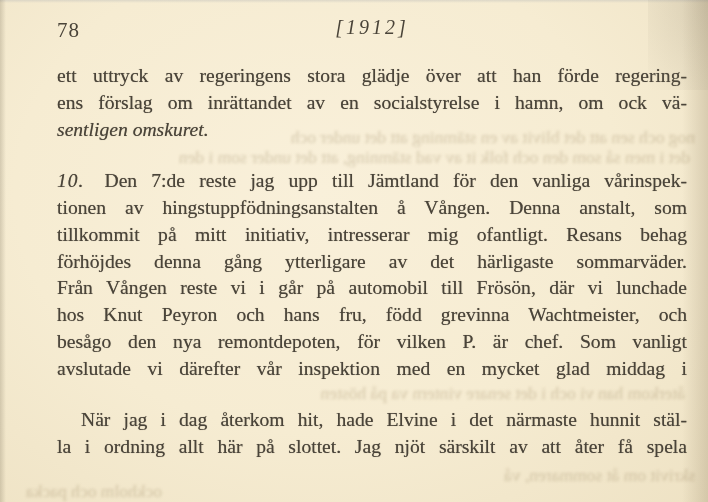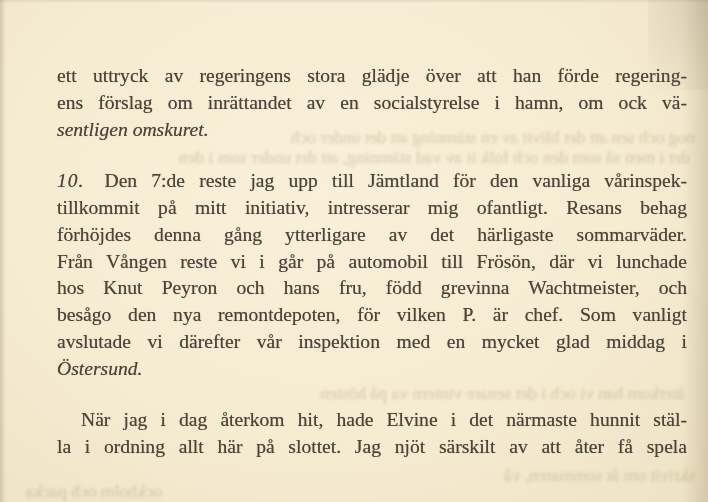--- a/index.html
+++ b/index.html
@@ -81,42 +81,46 @@
     white-space: nowrap;
     overflow: hidden;
     pointer-events: none;
   }
 </style>
 </head>
 <body>
 
 <div class="page">
 
+  <div class="header-row">
+    <span class="page-number">78</span>
+    <span class="running-head">[1912]</span>
+  </div>
 
   <div class="ghost" style="top:127px; left:195px; width:500px;">nog och sen att det blivit av en stämning att det under och</div>
   <div class="ghost" style="top:147px; left:60px; width:630px;">det i men så som den och folk it av vad stämning, att det under som i den</div>
   <div class="ghost" style="top:383px; left:245px; width:440px;">återkom han vi och i det senare vintern va på hösten</div>
   <div class="ghost" style="top:465px; left:430px; width:265px;">skrivit om åt sommaren, vå</div>
   <div class="ghost" style="top:481px; left:2px; width:160px;">ockholm och packa</div>
 
   <div class="para" style="top:63px;">
     <div class="line j">ett uttryck av regeringens stora glädje över att han förde regering-</div>
     <div class="line j">ens förslag om inrättandet av en socialstyrelse i hamn, om ock vä-</div>
     <div class="line l">sentligen omskuret.</div>
   </div>
 
   <div class="para" style="top:168px;">
     <div class="line j"><span class="entry-num">10.</span><span>Den 7:de reste jag upp till Jämtland för den vanliga vårinspek-</span></div>
+    <div class="line j">tionen av hingstuppfödningsanstalten å Vången. Denna anstalt, som</div>
     <div class="line j">tillkommit på mitt initiativ, intresserar mig ofantligt. Resans behag</div>
     <div class="line j">förhöjdes denna gång ytterligare av det härligaste sommarväder.</div>
     <div class="line j">Från Vången reste vi i går på automobil till Frösön, där vi lunchade</div>
     <div class="line j">hos Knut Peyron och hans fru, född grevinna Wachtmeister, och</div>
     <div class="line j">besågo den nya remontdepoten, för vilken P. är chef. Som vanligt</div>
     <div class="line j">avslutade vi därefter vår inspektion med en mycket glad middag i</div>
-    <div class="line l">Östersund.</div>
   </div>
 
   <div class="para" style="top:407px;">
     <div class="line j indent">När jag i dag återkom hit, hade Elvine i det närmaste hunnit stäl-</div>
     <div class="line j">la i ordning allt här på slottet. Jag njöt särskilt av att åter få spela</div>
   </div>
 
   <div class="edge-top"></div>
   <div class="edge-left"></div>
   <div class="edge-right"></div>

